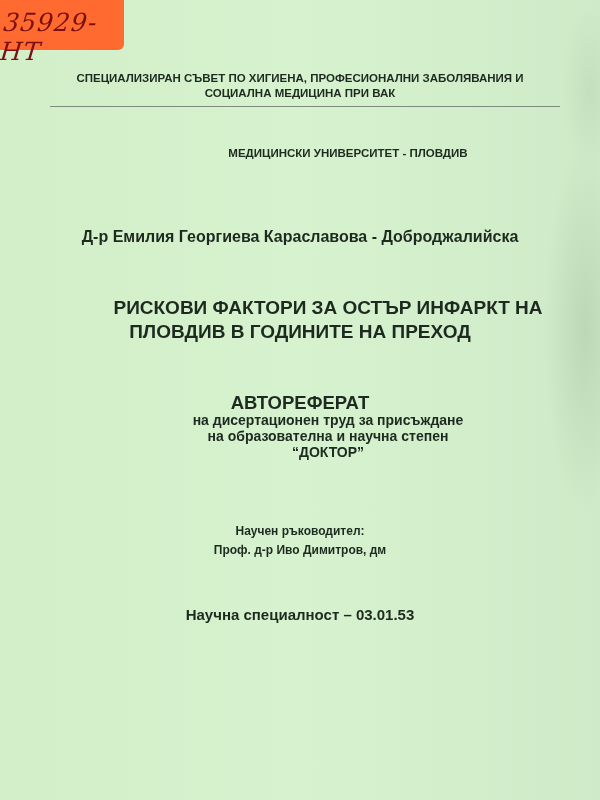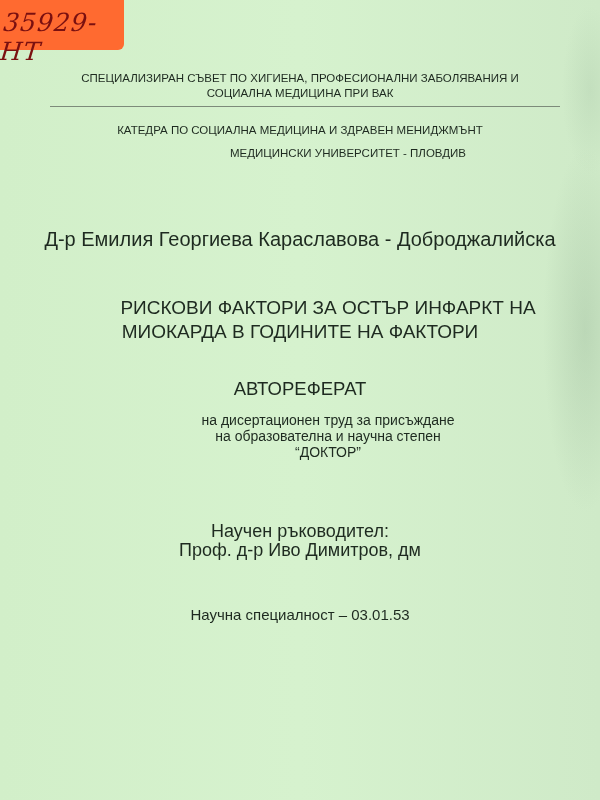--- a/index.html
+++ b/index.html
@@ -21,57 +21,56 @@
       position:absolute; left:0; top:0; width:124px; height:50px;
       background:#ff6a30;
       border-bottom-right-radius:6px;
     }
     .sticker span {
       position:absolute; left:2px; top:8px;
       font-family:"DejaVu Serif", serif; font-style:italic;
       font-size:25px; color:#7a1010; letter-spacing:1px;
       transform:skewX(-6deg);
     }
-    .t { position:absolute; left:0; width:600px; text-align:center; font-weight:normal; }
+    .t { position:absolute; left:0; width:600px; text-align:center; font-weight:bold; }
     .org { font-size:11.5px; line-height:15px; }
     .rule {
       position:absolute; left:50px; width:510px; top:106px; height:0;
       border-top:1px solid #7d8b7a;
     }
-    .author { font-size:20px; }
+    .author { font-size:16px; }
     .title { font-size:19px; line-height:23px; }
     .abstract { font-size:18.5px; }
     .sub { font-size:14px; line-height:16px;margin-left:28px; }
-    .sup { font-size:18px; line-height:19px; }
+    .sup { font-size:12px; line-height:19px; }
     .spec { font-size:15px; }
     .city { font-size:15px; }
   </style>
 </head>
 <body>
 
 <div class="page">
 
   <div class="sticker">
     <span>35929-НТ</span>
   </div>
 
   <div class="t org" style="top:71px;">СПЕЦИАЛИЗИРАН СЪВЕТ ПО ХИГИЕНА, ПРОФЕСИОНАЛНИ ЗАБОЛЯВАНИЯ И</div>
   <div class="t org" style="top:86px;">СОЦИАЛНА МЕДИЦИНА ПРИ ВАК</div>
 
   <div class="rule"></div>
 
-  <div class="t org" style="top:123px;">КАТЕДРА ПО СОЦИАЛНА МЕДИЦИНА И ЗДРАВЕН МЕНИДЖМЪНТ</div>
   <div class="t org" style="top:146px;margin-left:48px;">МЕДИЦИНСКИ УНИВЕРСИТЕТ - ПЛОВДИВ</div>
 
   <div class="t author" style="top:228px;">Д-р Емилия Георгиева Караславова - Доброджалийска</div>
 
   <div class="t title" style="top:296px;padding-left:28px;">РИСКОВИ ФАКТОРИ ЗА ОСТЪР ИНФАРКТ НА</div>
-  <div class="t title" style="top:320px;">МИОКАРДА В ГОДИНИТЕ НА ФАКТОРИ</div>
+  <div class="t title" style="top:320px;">ПЛОВДИВ В ГОДИНИТЕ НА ПРЕХОД</div>
 
-  <div class="t abstract" style="top:378px;">АВТОРЕФЕРАТ</div>
+  <div class="t abstract" style="top:392px;">АВТОРЕФЕРАТ</div>
 
   <div class="t sub" style="top:412px;">на дисертационен труд за присъждане</div>
   <div class="t sub" style="top:428px;">на образователна и научна степен</div>
   <div class="t sub" style="top:444px;">“ДОКТОР”</div>
 
   <div class="t sup" style="top:522px;">Научен ръководител:</div>
   <div class="t sup" style="top:541px;">Проф. д-р Иво Димитров, дм</div>
 
   <div class="t spec" style="top:606px;">Научна специалност – 03.01.53</div>
 

